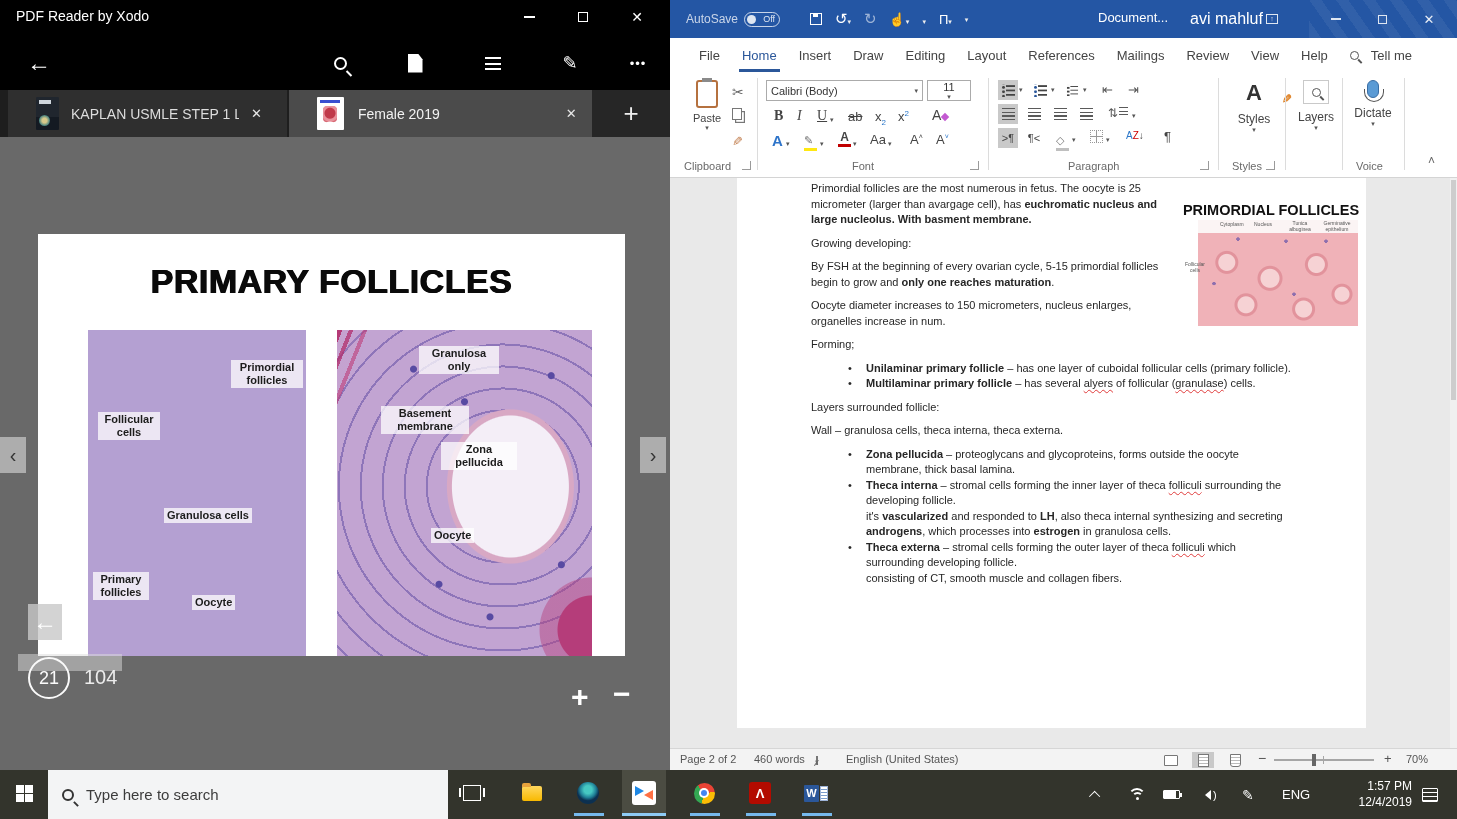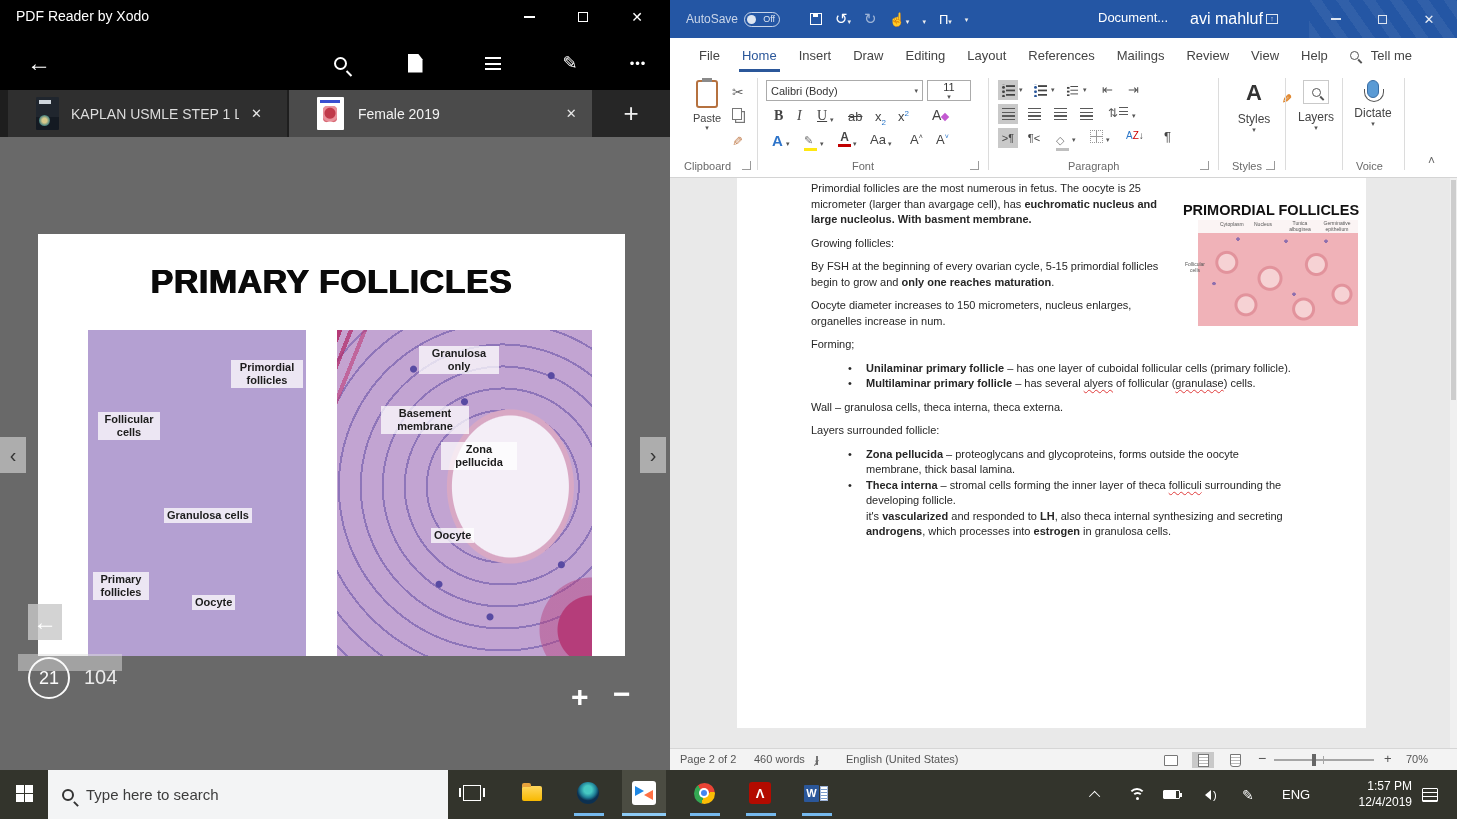--- a/index.html
+++ b/index.html
@@ -417,30 +417,31 @@
       </div>
       <span class="gl" style="left:686px;top:88px;">Voice</span>
       <div class="rdiv" style="left:734px;"></div>
       <span class="ab" style="left:758px;top:82px;font-size:12px;color:#666;">˄</span>
     </div>
 
     <div class="ab doc-area">
       <div class="ab doc-page">
         <div class="doc-text" id="doc-text">
             <div class="doc-p"><span>Primordial follicles are the most numerous in fetus. The oocyte is 25 micrometer (larger than avargage cell), has </span><span class="b">euchromatic nucleus and large nucleolus. With basment membrane.</span></div>
-            <div class="doc-p"><span>Growing follicles:</span></div>
+            <div class="doc-p"><span>Growing developing:</span></div>
             <div class="doc-p"><span>By FSH at the beginning of every ovarian cycle, 5-15 primordial follicles begin to grow and </span><span class="b">only one reaches maturation</span><span>.</span></div>
             <div class="doc-p"><span>Oocyte diameter increases to 150 micrometers, nucleus enlarges, organelles increase in num.</span></div>
             <div class="doc-p"><span>Forming;</span></div>
             <div class="doc-li"><span class="b">Unilaminar primary follicle</span><span> – has one layer of cuboidal follicular cells (primary follicle).</span></div>
             <div class="doc-li li-end"><span class="b">Multilaminar primary follicle</span><span> – has several </span><span class="sq">alyers</span><span> of follicular (</span><span class="sq">granulase</span><span>) cells.</span></div>
+            <div class="doc-p"><span>Layers surrounded follicle:</span></div>
             <div class="doc-p"><span>Wall – granulosa cells, theca interna, theca externa.</span></div>
-            <div class="doc-p"><span>Layers surrounded follicle:</span></div>
             <div class="doc-li"><span class="b">Zona pellucida</span><span> – proteoglycans and glycoproteins, forms outside the oocyte membrane, thick basal lamina.</span></div>
             <div class="doc-li"><span class="b">Theca interna</span><span> – stromal cells forming the inner layer of theca </span><span class="sq">folliculi</span><span> surrounding the developing follicle.</span><br><span>it's </span><span class="b">vascularized</span><span> and responded to </span><span class="b">LH</span><span>, also theca internal synthesizing and secreting </span><span class="b">androgens</span><span>, which processes into </span><span class="b">estrogen</span><span> in granulosa cells.</span></div>
+            <div class="doc-li li-end"><span class="b">Theca externa</span><span> – stromal cells forming the outer layer of theca </span><span class="sq">folliculi</span><span> which surrounding developing follicle.</span><br><span>consisting of CT, smooth muscle and collagen fibers.</span></div>
           </div>
         <div class="ab fig">
           <div class="fig-title">PRIMORDIAL FOLLICLES</div>
           <div class="fig-img">
             <span class="fig-lab" style="left:22px;top:2px;">Cytoplasm</span>
             <span class="fig-lab" style="left:56px;top:2px;">Nucleus</span>
             <span class="fig-lab" style="left:88px;top:1px;width:28px;">Tunica albuginea</span>
             <span class="fig-lab" style="left:122px;top:1px;width:34px;">Germinative epithelium</span>
             <span class="fig-lab" style="left:-16px;top:42px;width:26px;">Follicular cells</span>
           </div>

